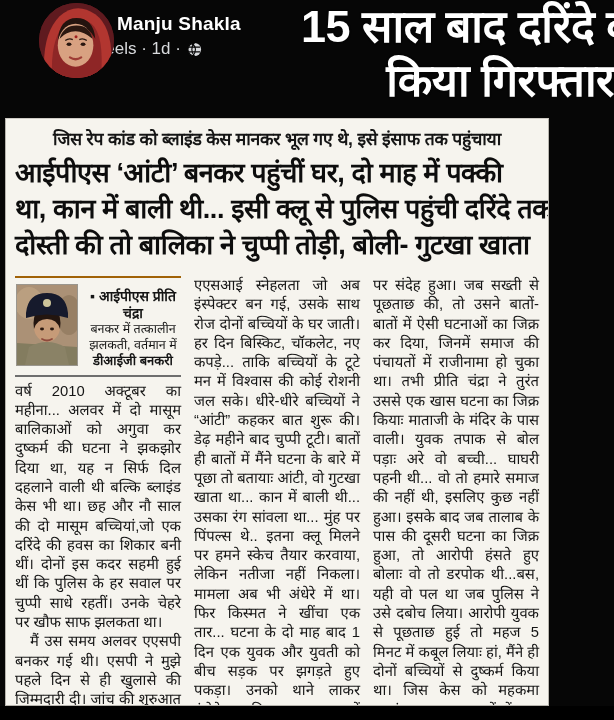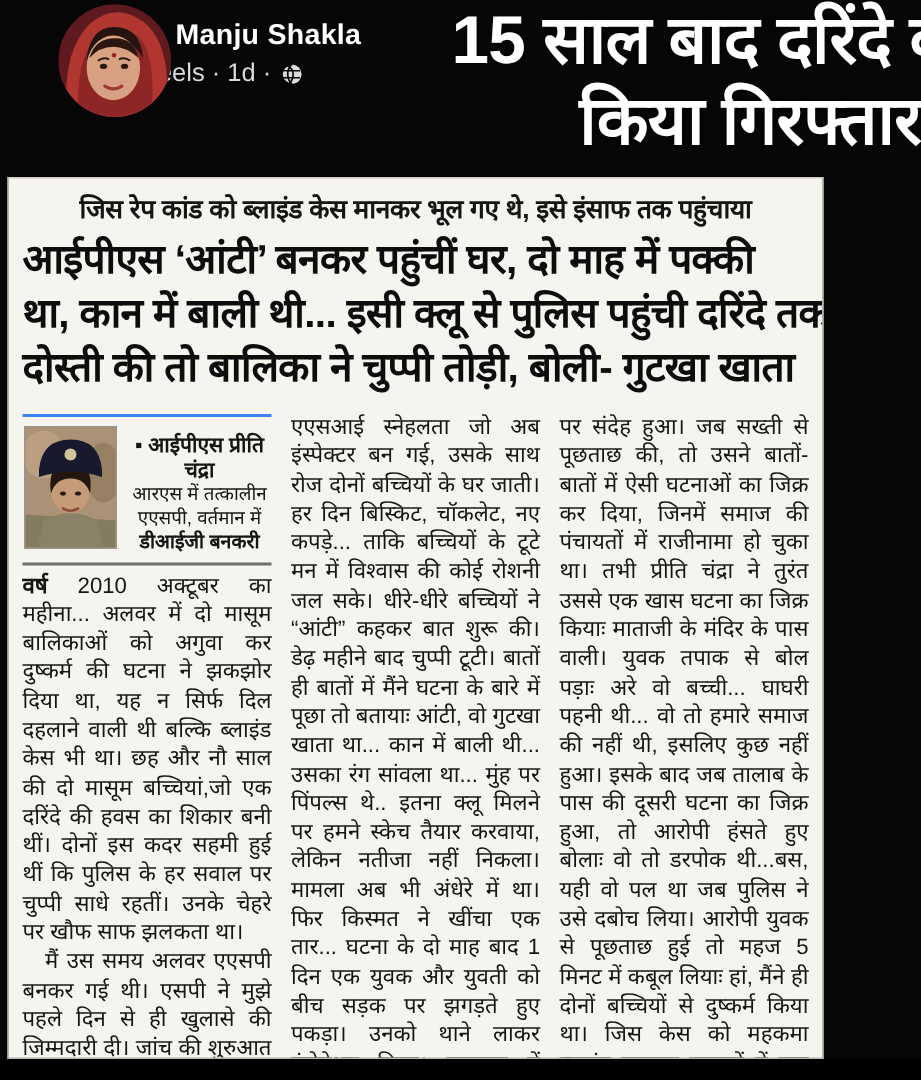--- a/index.html
+++ b/index.html
@@ -52,25 +52,25 @@
   .headline {
     text-align:left; font-weight:800; font-size:27px; line-height:36px;
     margin-top:5px; letter-spacing:-.4px; color:#0d0d0d;
   }
   .headline div { white-space:nowrap; }
 
   .body { display:flex; gap:13px; margin-top:13px; }
   .col { flex:1 1 0; min-width:0; font-size:14.8px; line-height:19.3px; text-align:justify; }
   .col p { margin:0; }
   .col p.indent { text-indent:15px; }
-  .lead-word { font-weight:700; }
+  .lead-word { font-weight:400; }
 
   
   .photo-block {
-    border-top:2px solid #3b82f6; border-bottom:2px solid #6e6e6e;
+    border-top:2px solid #a16207; border-bottom:2px solid #6e6e6e;
     padding:6px 1px; margin-bottom:5px;
     display:flex; gap:8px; align-items:flex-start;
   }
   .photo { width:60px; height:80px; flex:none; border:1px solid #9a968e; background:#a98f74; }
   .photo svg { display:block; width:100%; height:100%; }
   .caption { flex:1; text-align:center; padding-top:4px; }
   .caption-name { font-weight:700; font-size:14px; line-height:17px; }
   .caption-line { font-size:12.5px; line-height:15.5px; }
   .caption-line.bold { font-weight:700; font-size:13px; }
 
@@ -136,22 +136,22 @@
               <path d="M9,28 Q11,8 30,8 Q49,8 51,28 L51,33 Q30,26 9,33 Z" fill="#161a2c"></path>
               <circle cx="30" cy="18" r="4" fill="#cdc49a"></circle>
               <ellipse cx="25" cy="44" rx="2" ry="1.4" fill="#2a1810"></ellipse>
               <ellipse cx="35" cy="44" rx="2" ry="1.4" fill="#2a1810"></ellipse>
               <path d="M25,54 q5 3 10 0" stroke="#8e4a3c" stroke-width="1.8" fill="none" stroke-linecap="round"></path>
               <path d="M12,62 Q30,52 48,62 L52,80 L8,80 Z" fill="#8a8266"></path>
             </svg>
           </div>
           <div class="caption">
             <div class="caption-name"><span>▪</span> <span>आईपीएस प्रीति चंद्रा</span></div>
-            <div class="caption-line">आरएस में तत्कालीन</div>
-            <div class="caption-line">एएसपी, वर्तमान में</div>
+            <div class="caption-line">बनकर में तत्कालीन</div>
+            <div class="caption-line">झलकती, वर्तमान में</div>
             <div class="caption-line bold">डीआईजी बनकरी</div>
           </div>
         </div>
         <p><span class="lead-word">वर्ष</span><span> 2010 अक्टूबर का महीना... अलवर में दो मासूम बालिकाओं को अगुवा कर दुष्कर्म की घटना ने झकझोर दिया था, यह न सिर्फ दिल दहलाने वाली थी बल्कि ब्लाइंड केस भी था। छह और नौ साल की दो मासूम बच्चियां,जो एक दरिंदे की हवस का शिकार बनी थीं। दोनों इस कदर सहमी हुई थीं कि पुलिस के हर सवाल पर चुप्पी साधे रहतीं। उनके चेहरे पर खौफ साफ झलकता था।</span></p>
         <p class="indent">मैं उस समय अलवर एएसपी बनकर गई थी। एसपी ने मुझे पहले दिन से ही खुलासे की जिम्मदारी दी। जांच की शुरुआत तमाम एंगल से हुई, स्केच बनवाए, इलाके को छाना, लेकिन सुराग नहीं मिला। कुछ जगह के सीसीटीवी थे, मगर क्लू नहीं मिला। छोटी बच्ची कई दिनों तक जयपुर के एसएमएस अस्पताल में भर्ती रही। डिस्चार्ज के बाद</p>
       </div>
 
       <div class="col">
         <p>एएसआई स्नेहलता जो अब इंस्पेक्टर बन गई, उसके साथ रोज दोनों बच्चियों के घर जाती। हर दिन बिस्किट, चॉकलेट, नए कपड़े... ताकि बच्चियों के टूटे मन में विश्वास की कोई रोशनी जल सके। धीरे-धीरे बच्चियों ने “आंटी” कहकर बात शुरू की। डेढ़ महीने बाद चुप्पी टूटी। बातों ही बातों में मैंने घटना के बारे में पूछा तो बतायाः आंटी, वो गुटखा खाता था... कान में बाली थी... उसका रंग सांवला था... मुंह पर पिंपल्स थे.. इतना क्लू मिलने पर हमने स्केच तैयार करवाया, लेकिन नतीजा नहीं निकला। मामला अब भी अंधेरे में था। फिर किस्मत ने खींचा एक तार... घटना के दो माह बाद 1 दिन एक युवक और युवती को बीच सड़क पर झगड़ते हुए पकड़ा। उनको थाने लाकर इंट्रोगेशन किया। पूछताछ में आया कि दोनों नट समुदाय के हैं और युवक, युवती की बहन के साथ भिवाड़ी में रह रहा था। इसी के चलते युवती झगड़ा कर रही थी। प्रीति चंद्रा बताती है: युवक के कान की बाली और रंग-रूप के आधार</p>
       </div>

